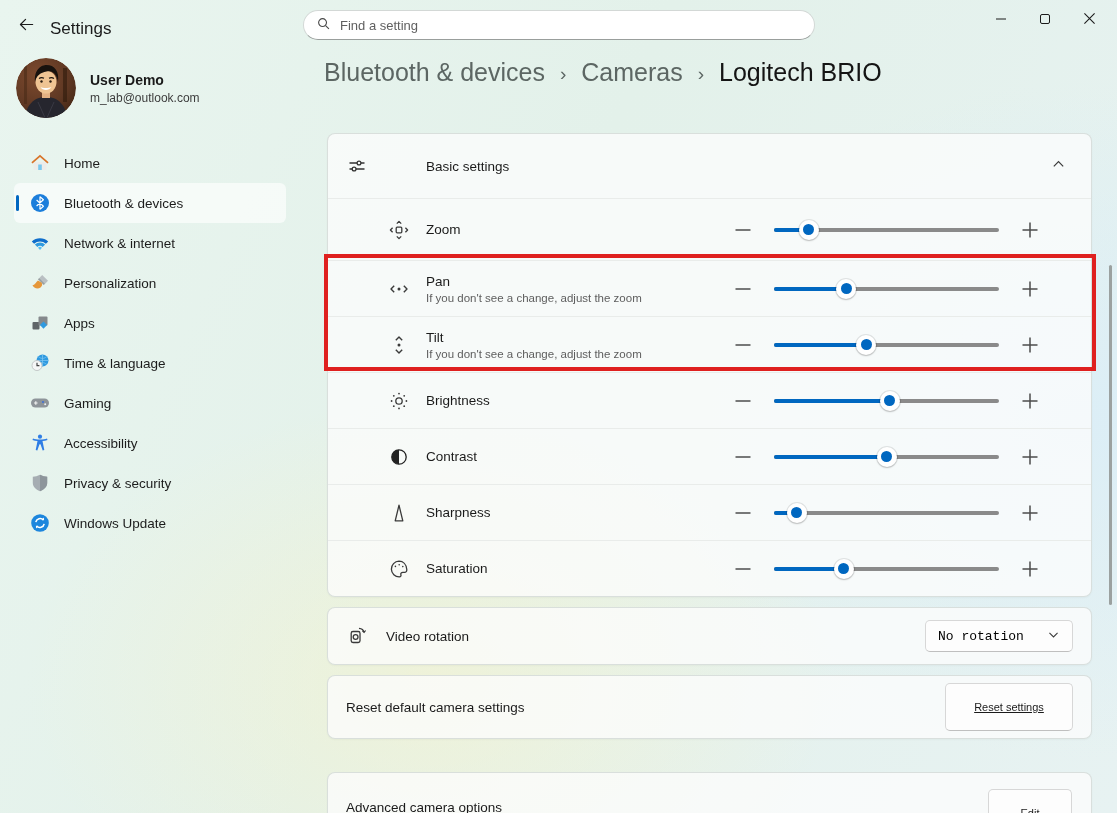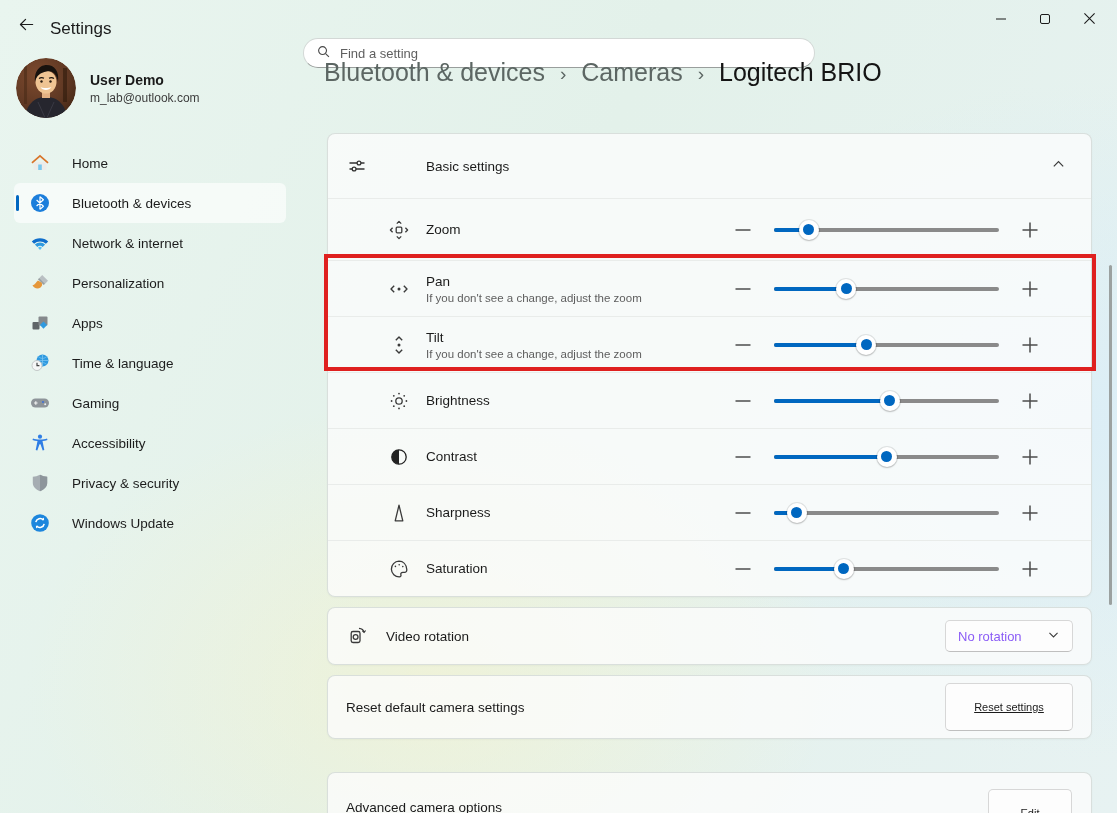--- a/index.html
+++ b/index.html
@@ -10,35 +10,35 @@
     position:relative; width:1117px; height:813px; overflow:hidden;
     background:
       radial-gradient(ellipse 620px 430px at 430px 680px, rgba(246,243,205,.6), rgba(246,243,205,0) 65%),
       radial-gradient(ellipse 650px 520px at 1080px 420px, rgba(214,236,250,.65), rgba(214,236,250,0) 65%),
       linear-gradient(115deg, #e9f5ef 0%, #e3f1ea 45%, #e7f2f2 100%);
   }
 
   
   .back-btn { position:absolute; left:13px; top:13px; width:26px; height:26px; display:flex; align-items:center; justify-content:center; background:none; border:none; cursor:pointer; }
   .app-title { position:absolute; left:50px; top:19px; font-size:17px; color:#1b1b1b; }
-  .search-pill { position:absolute; left:303px; top:10px; width:512px; height:30px; border-radius:16px; background:#fff; border:1px solid #d3d8d6; border-bottom:1px solid #999e9c; display:flex; align-items:center; padding:0 12px; gap:9px;margin-top:28px; }
+  .search-pill { position:absolute; left:303px; top:10px; width:512px; height:30px; border-radius:16px; background:#fff; border:1px solid #d3d8d6; border-bottom:1px solid #999e9c; display:flex; align-items:center; padding:0 12px; gap:9px; }
   .search-pill svg { flex:0 0 auto; }
   .search-pill input { border:none; outline:none; background:transparent; font-size:13px; color:#1b1b1b; width:100%; font-family:inherit; }
   .search-pill input::placeholder { color:#5f5f5f; }
   .win-controls { position:absolute; right:6px; top:4px; display:flex; }
   .win-btn { width:44px; height:32px; display:flex; align-items:center; justify-content:center; background:none; border:none; cursor:pointer; }
 
   
   .user-block { position:absolute; left:16px; top:58px; display:flex; align-items:center; gap:14px; }
   .avatar { width:60px; height:60px; border-radius:50%; overflow:hidden; flex:0 0 auto; }
   .user-name { font-size:14px; font-weight:bold; color:#1a1a1a; }
   .user-email { font-size:12px; color:#3d3d3d; margin-top:3px; }
 
   .nav { position:absolute; left:0; top:143px; width:300px; }
-  .nav-item { position:relative; height:40px; margin:0 14px; padding-left:16px; display:flex; align-items:center; gap:22px; border-radius:6px; cursor:pointer; }
+  .nav-item { position:relative; height:40px; margin:0 14px; padding-left:16px; display:flex; align-items:center; gap:14px; border-radius:6px; cursor:pointer; }
   .nav-item.active { background:rgba(255,255,255,.62); }
   .nav-accent { display:none; position:absolute; left:2px; top:12px; width:3px; height:16px; border-radius:2px; background:var(--accent); }
   .nav-item.active .nav-accent { display:block; }
   .nav-icon { width:20px; height:20px; display:flex; }
   .nav-icon svg { width:20px; height:20px; }
   .nav-label { font-size:13.5px; color:#1c1c1c; white-space:nowrap; }
 
   
   .breadcrumb { position:absolute; left:324px; top:58px; display:flex; align-items:center; gap:15px; font-size:25px; }
   .bc-link { color:#5c6663; cursor:pointer; }
@@ -65,21 +65,21 @@
   .track-line { position:absolute; left:0; right:0; top:8px; height:4px; background:#8a8a8a; border-radius:2px; }
   .track-fill { position:absolute; left:0; top:8px; height:4px; background:var(--accent); border-radius:2px; }
   .thumb { position:absolute; top:0; width:20px; height:20px; border-radius:50%; background:#fff; box-shadow:0 0 0 1px rgba(0,0,0,.09), 0 1px 2px rgba(0,0,0,.18); display:flex; align-items:center; justify-content:center; cursor:grab; }
   .thumb-dot { width:11px; height:11px; border-radius:50%; background:var(--accent); }
 
   .red-box { position:absolute; left:-4px; right:-5px; top:120px; height:117px; border:4px solid var(--hl); z-index:6; pointer-events:none; }
 
   .flat-row { margin-top:10px; height:58px; display:flex; align-items:center; padding:0 18px; }
   .flat-icon { width:22px; height:22px; margin-right:18px; display:flex; }
   .flat-label { font-size:13.5px; color:#1b1b1b; }
-  .dropdown { margin-left:auto; width:128px; height:32px; background:rgba(253,253,253,.95); border:1px solid #d7d7d7; border-bottom-color:#bfbfbf; border-radius:5px; display:flex; align-items:center; justify-content:space-between; padding:0 12px; font-size:13px; color:#8b5cf6; cursor:pointer; }
+  .dropdown { margin-left:auto; width:148px; height:32px; background:rgba(253,253,253,.95); border:1px solid #d7d7d7; border-bottom-color:#bfbfbf; border-radius:5px; display:flex; align-items:center; justify-content:space-between; padding:0 12px; font-size:13px; color:#000000; cursor:pointer;font-family:Liberation Mono, monospace; }
 
   .reset-row { margin-top:10px; height:64px; display:flex; align-items:center; padding:0 18px; }
   .btn { margin-left:auto; height:48px; padding:0 14px; min-width:84px; background:rgba(253,253,253,.95); border:1px solid #d7d7d7; border-bottom-color:#bfbfbf; border-radius:5px; font-size:11px; color:#1b1b1b; font-family:inherit; cursor:pointer;text-decoration:underline; }
   .reset-row .btn { width:128px; }
 
   .advanced-card { margin-top:33px; height:80px; }
   .advanced-label { position:absolute; left:18px; top:27px; font-size:13.5px; color:#1b1b1b; }
   .advanced-card .btn { position:absolute; right:19px; top:16px; margin:0; width:84px; }
 
   .scrollbar { position:absolute; right:5px; top:265px; width:3px; height:340px; border-radius:2px; background:#9ba1a0; cursor:pointer; }

